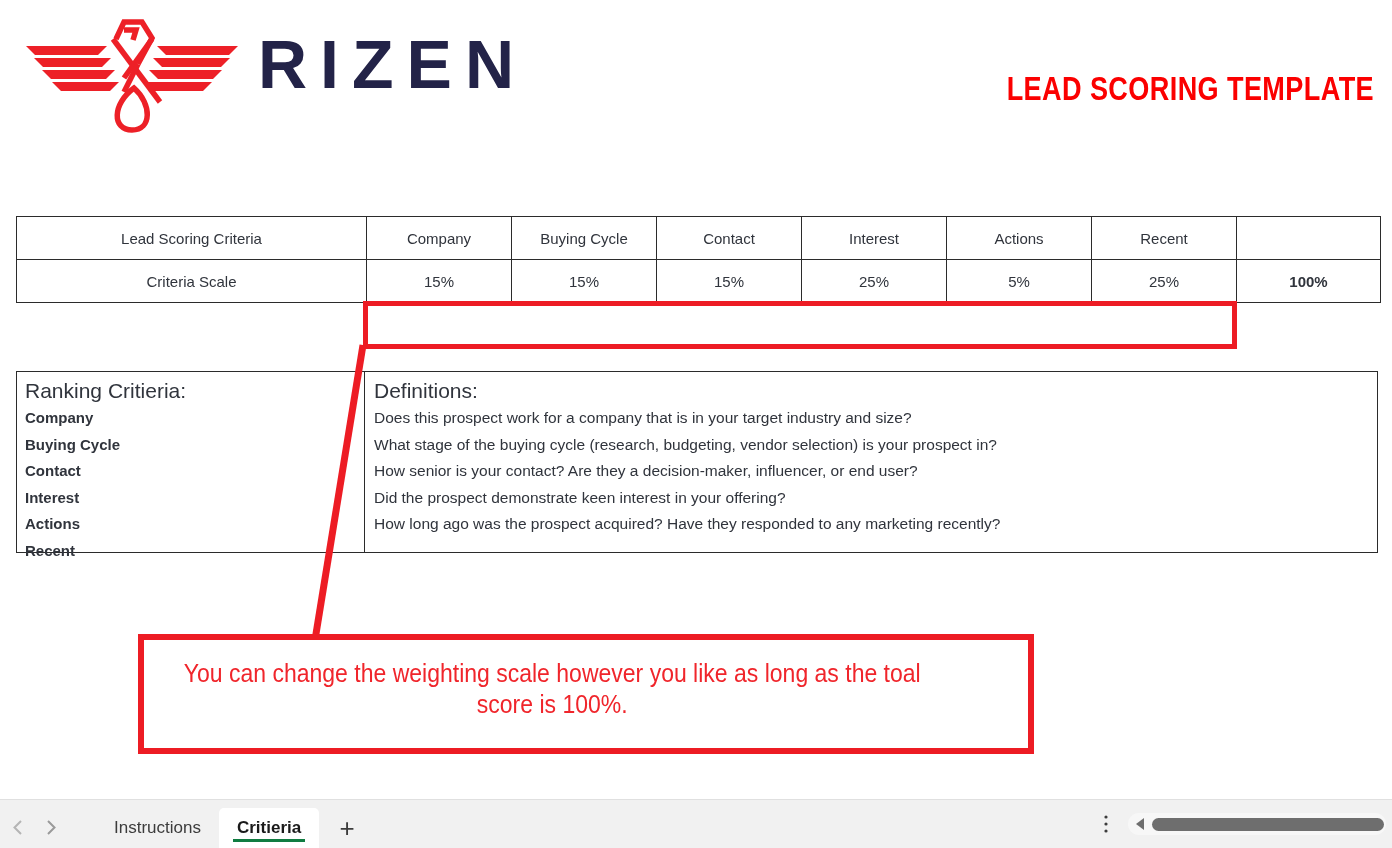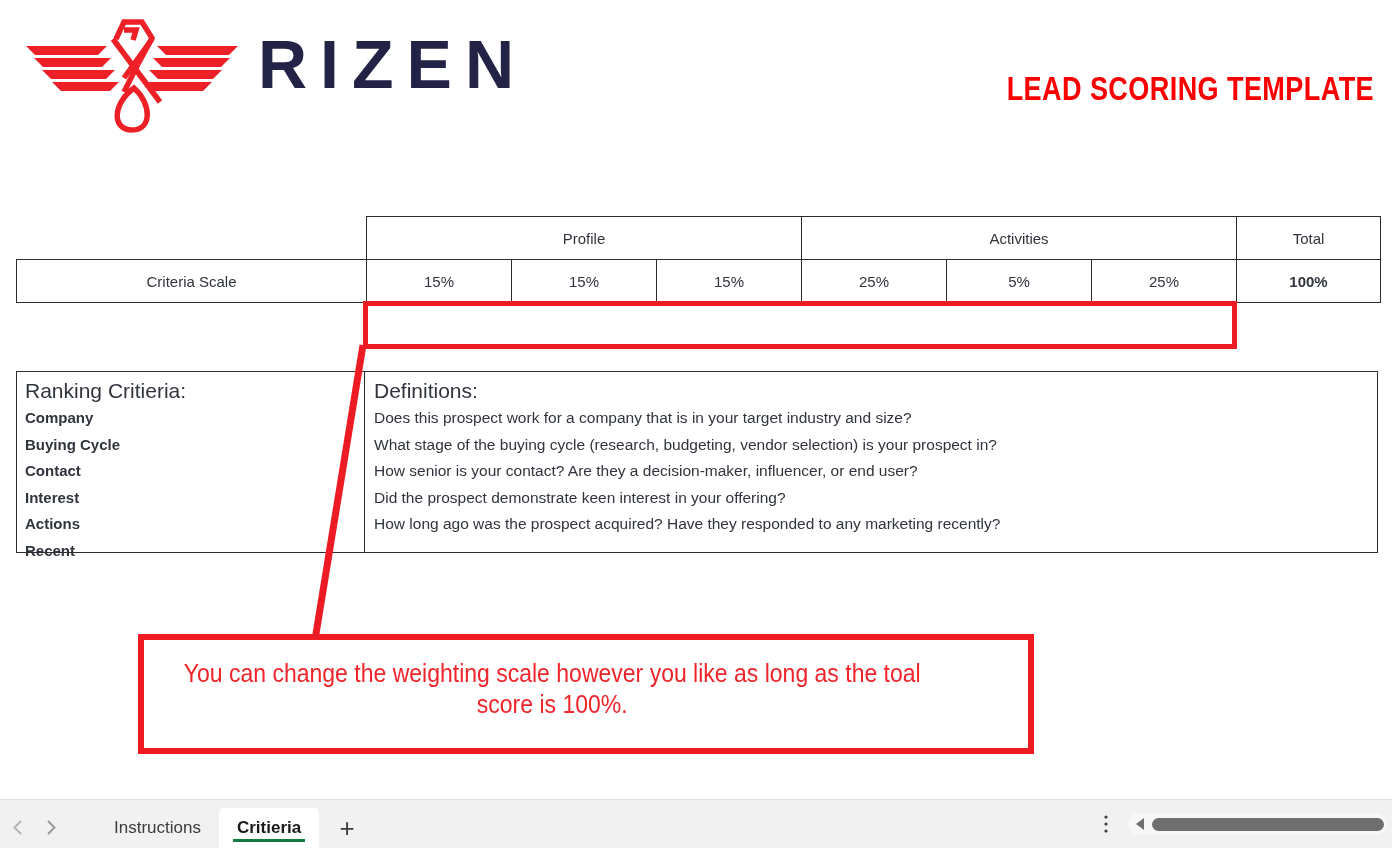--- a/index.html
+++ b/index.html
@@ -321,24 +321,28 @@
       <col style="width:145px">
       <col style="width:145px">
     <col style="width:145px">
       <col style="width:145px">
       <col style="width:145px">
     <col style="width:145px">
       <col style="width:144px">
   </colgroup>
   <tbody>
     <tr>
-      <td class="blank-cell"></td>
-      <td class="group-head" colspan="3">Profile</td>
-      <td class="group-head sep" colspan="3">Activities</td>
-      <td class="group-head sep">Total</td>
+      <td class="row-label">Lead Scoring Criteria</td>
+      <td>Company</td>
+      <td>Buying Cycle</td>
+      <td>Contact</td>
+      <td>Interest</td>
+      <td>Actions</td>
+      <td>Recent</td>
+      <td></td>
     </tr>
     <tr>
       <td class="row-label">Criteria Scale</td>
       <td class="weight-cell highlighted">15%</td>
       <td class="weight-cell">15%</td>
       <td class="weight-cell">15%</td>
       <td class="weight-cell">25%</td>
       <td class="weight-cell">5%</td>
       <td class="weight-cell">25%</td>
       <td class="total-cell">100%</td>

